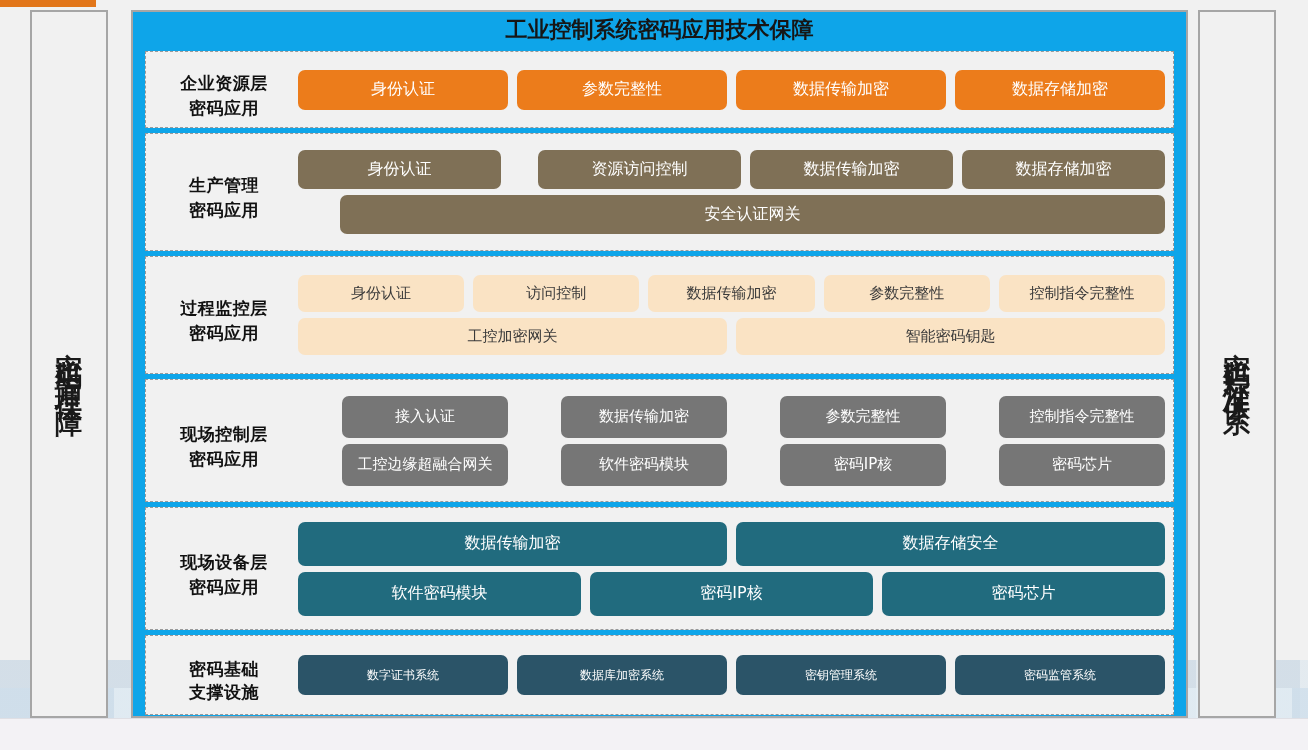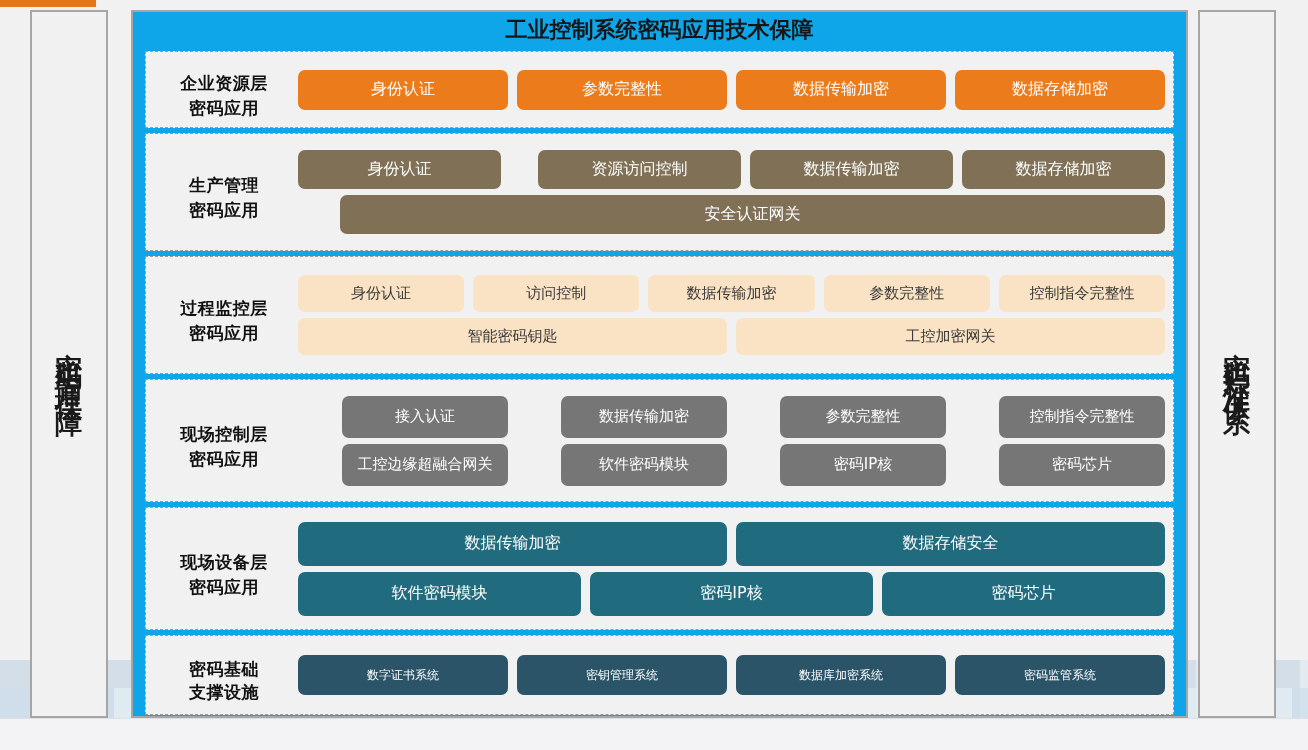--- a/index.html
+++ b/index.html
@@ -227,22 +227,22 @@
           </div>
           <div class="layer-body">
             <div class="band">
               <div class="chip dark-text" style="background: rgb(250, 227, 196); color: rgb(58, 58, 58);">身份认证</div>
               <div class="chip dark-text" style="background: rgb(250, 227, 196); color: rgb(58, 58, 58);">访问控制</div>
               <div class="chip dark-text" style="background: rgb(250, 227, 196); color: rgb(58, 58, 58);">数据传输加密</div>
               <div class="chip dark-text" style="background: rgb(250, 227, 196); color: rgb(58, 58, 58);">参数完整性</div>
               <div class="chip dark-text" style="background: rgb(250, 227, 196); color: rgb(58, 58, 58);">控制指令完整性</div>
             </div>
             <div class="band">
+              <div class="chip dark-text" style="background: rgb(250, 227, 196); color: rgb(58, 58, 58);">工控加密网关</div>
               <div class="chip dark-text" style="background: rgb(250, 227, 196); color: rgb(58, 58, 58);">智能密码钥匙</div>
-              <div class="chip dark-text" style="background: rgb(250, 227, 196); color: rgb(58, 58, 58);">工控加密网关</div>
             </div>
           </div>
         </div>
         <div class="layer r4">
           <div class="layer-label">
             <div>现场控制层</div>
             <div>密码应用</div>
           </div>
           <div class="layer-body">
             <div class="band">
@@ -277,22 +277,22 @@
           </div>
         </div>
         <div class="layer r6">
           <div class="layer-label">
             <div>密码基础</div>
             <div>支撑设施</div>
           </div>
           <div class="layer-body">
             <div class="band">
               <div class="chip" style="background: rgb(43, 84, 104); color: rgb(255, 255, 255);">数字证书系统</div>
+              <div class="chip" style="background: rgb(43, 84, 104); color: rgb(255, 255, 255);">数据库加密系统</div>
               <div class="chip" style="background: rgb(43, 84, 104); color: rgb(255, 255, 255);">密钥管理系统</div>
-              <div class="chip" style="background: rgb(43, 84, 104); color: rgb(255, 255, 255);">数据库加密系统</div>
               <div class="chip" style="background: rgb(43, 84, 104); color: rgb(255, 255, 255);">密码监管系统</div>
             </div>
           </div>
         </div>
       </div>
   </div>
 
 </div>
 
 </body></html>

